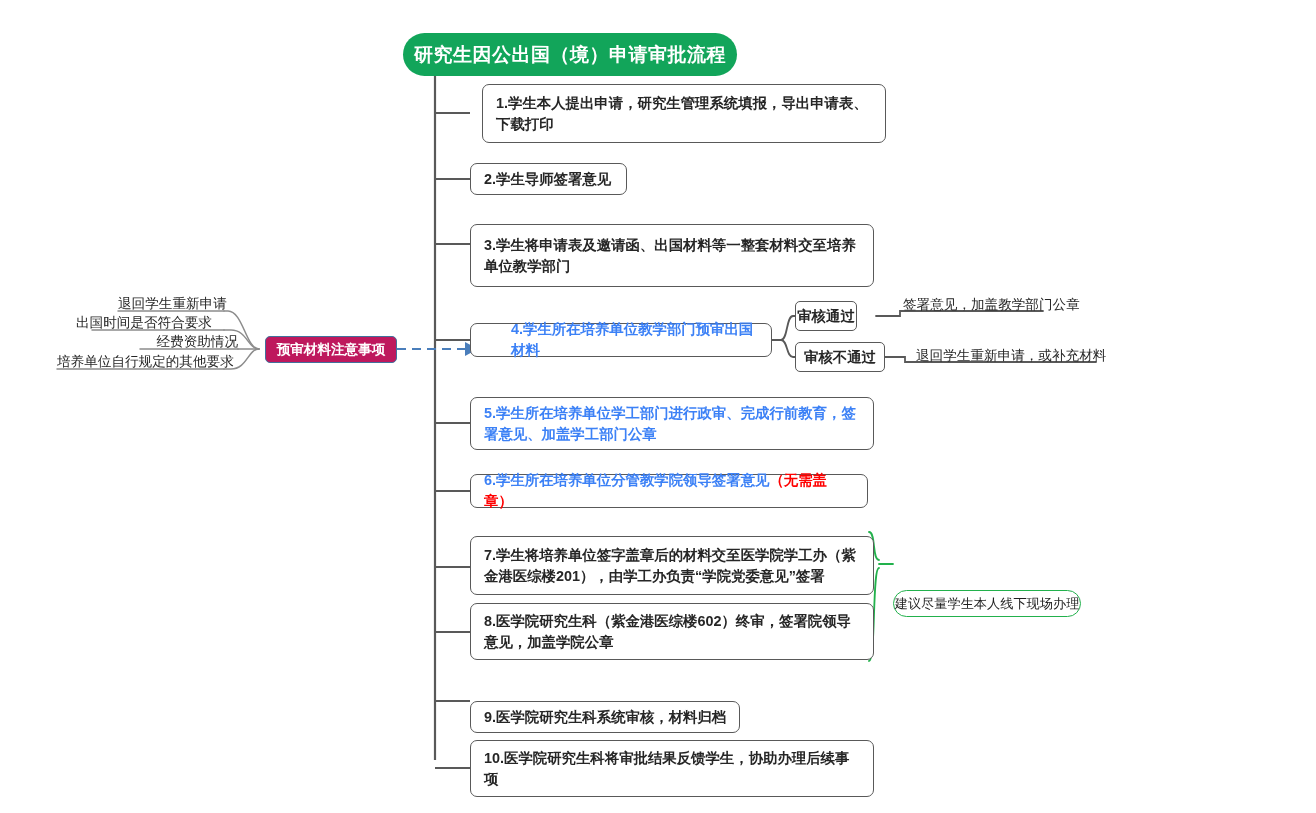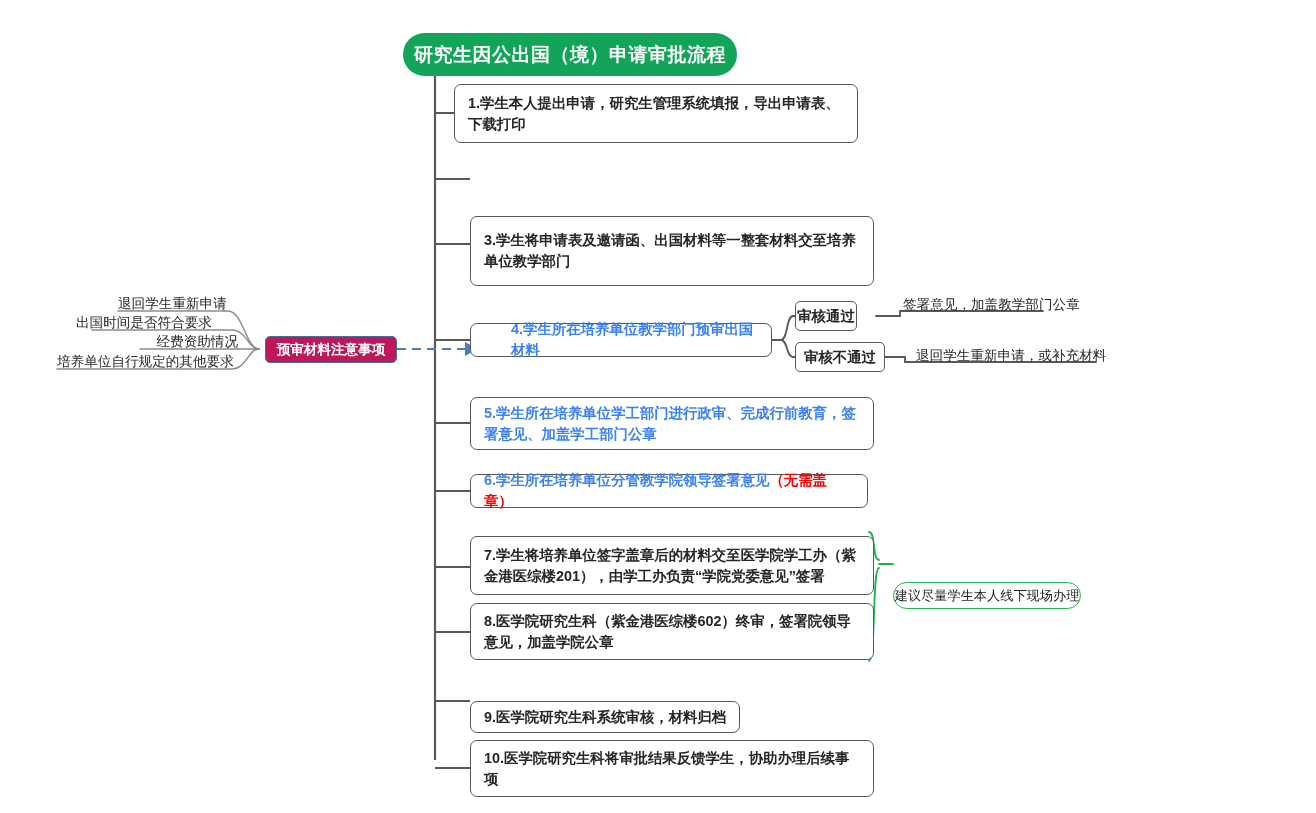--- a/index.html
+++ b/index.html
@@ -111,20 +111,21 @@
   
   .green-pill {
     position: absolute;
     box-sizing: border-box;
     background: #ffffff;
     border: 1.5px solid #22B14C;
     border-radius: 16px;
     display: flex;
     align-items: center;
     justify-content: center;
+    margin-top: 8px;
   }
   .green-pill .label {
     color: #1F1F1F;
     font-size: 13.2px;
     white-space: nowrap;
   }
 
   
   .leaf-label {
     position: absolute;
@@ -187,26 +188,29 @@
       <path d="M869,532 C876,532 872,560 879,560
                M869,661 C876,661 872,568 879,568
                M879,564 L893,564"></path>
     </g>
   </svg>
 
   <div class="root-node">
     <span class="label">研究生因公出国（境）申请审批流程</span>
   </div>
 
-  <div class="step-node" style="left:454px; top:84px; width:404px; height:59px;">
+  <div class="step-node" style="left:482px; top:84px; width:404px; height:59px;">
     <span class="label">1.学生本人提出申请，研究生管理系统填报，导出申请表、下载打印</span>
   </div>
 
-
-  <div class="step-node" style="left:470px; top:216px; width:404px; height:70px;">
+  <div class="step-node" style="left:470px; top:163px; width:157px; height:32px;">
+    <span class="label">2.学生导师签署意见</span>
+  </div>
+
+  <div class="step-node" style="left:470px; top:224px; width:404px; height:63px;">
     <span class="label">3.学生将申请表及邀请函、出国材料等一整套材料交至培养单位教学部门</span>
   </div>
 
   <div class="step-node blue-text" style="left:470px; top:323px; width:302px; height:34px;padding-left:40px;">
     <span class="label">4.学生所在培养单位教学部门预审出国材料</span>
   </div>
 
   <div class="step-node blue-text" style="left:470px; top:397px; width:404px; height:53px;">
     <span class="label">5.学生所在培养单位学工部门进行政审、完成行前教育，签署意见、加盖学工部门公章</span>
   </div>

